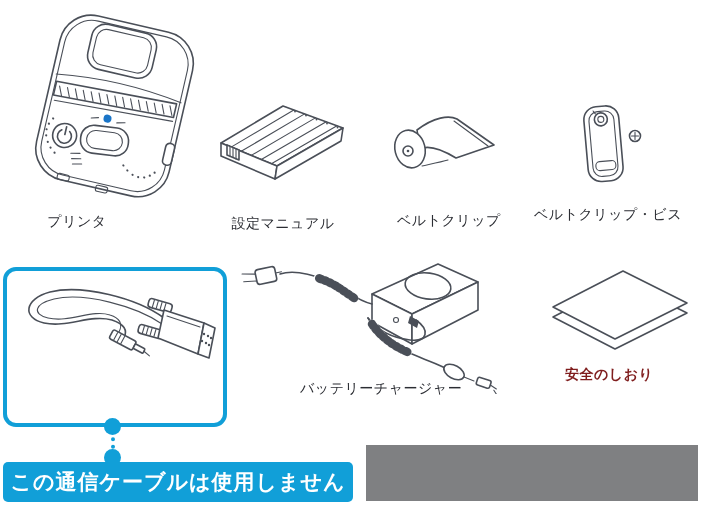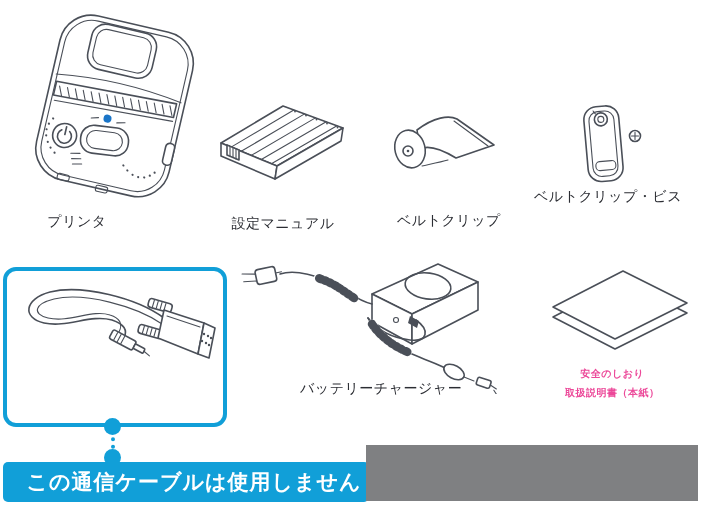--- a/index.html
+++ b/index.html
@@ -20,40 +20,39 @@
   .art .fb{fill:var(--bt-dot);stroke:none;}
   .art .dot{fill:var(--line);stroke:none;}
   .art .thin{stroke-width:1.1;}
   .art .coil-bg{stroke:#fff;stroke-width:8.5;}
   .art .coil{stroke-width:8.5;stroke-dasharray:2.4 3;}
   .label{
     position:absolute;font-size:14px;font-weight:400;color:#2B2D33;
     text-align:center;letter-spacing:.5px;white-space:nowrap;
   }
   .label-multiline{
-    position:absolute;font-size:10px;font-weight:700;color:#ec4899;
-    text-align:center;letter-spacing:.5px;line-height:18.5px;white-space:nowrap;
+    position:absolute;font-size:14px;font-weight:700;color:#7f1d1d;
+    text-align:right;letter-spacing:.5px;line-height:18.5px;white-space:nowrap;
   }
   .highlight-box{
     position:absolute;left:3px;top:267px;width:224px;height:160px;
     border:4px solid var(--accent);border-radius:13px;box-sizing:border-box;background:transparent;
   }
   .connector-line{
     position:absolute;left:111px;top:430px;height:26px;width:0;
     border-left:4px dotted var(--accent);
   }
   .connector-dot{
     position:absolute;width:17px;height:17px;border-radius:50%;background:var(--accent);
   }
   .callout-banner{
     position:absolute;left:3px;top:462px;width:350px;height:40px;
     background:var(--accent);border-radius:5px;color:#fff;
     font-size:21px;font-weight:700;text-align:center;line-height:40px;letter-spacing:1px;
     white-space:nowrap;
-    padding-left:16px;
   }
   .gray-block{
     position:absolute;left:366px;top:445px;width:332px;height:56px;background:var(--gray-block);
   }
 </style>
 </head>
 <body>
 
 <div class="stage">
 
@@ -130,21 +129,21 @@
       <rect class="thin" x="19" y="11" width="25" height="65" rx="9"></rect>
       <circle class="fw" cx="31" cy="19" r="6.5"></circle>
       <circle class="thin" cx="31" cy="19" r="3"></circle>
       <line class="thin" x1="26" y1="13" x2="24" y2="10"></line>
       <rect class="thin" x="22" y="61" width="20" height="9" rx="4"></rect>
     </g>
     <circle class="fw" cx="63" cy="36" r="5.5"></circle>
     <line class="thin" x1="59.5" y1="36" x2="66.5" y2="36"></line>
     <line class="thin" x1="63" y1="32.5" x2="63" y2="39.5"></line>
   </svg>
-  <div class="label" style="left:534px;top:188px;width:140px">ベルトクリップ・ビス</div>
+  <div class="label" style="left:534px;top:206px;width:140px">ベルトクリップ・ビス</div>
 
   <div class="highlight-box"></div>
 
   <svg class="art" style="left:12px;top:278px" width="208" height="112" viewBox="0 0 208 112">
     <path class="thick" d="M152,40 C125,20 70,6 38,14 C12,21 10,40 32,45 C56,50 78,36 100,42 C112,46 116,52 112,60"></path>
     <path class="thin" d="M150,46 C124,28 72,14 42,21 C22,26 20,36 36,40 C58,45 80,31 98,37 C108,40 111,46 107,54"></path>
     <g transform="rotate(28 112 66)">
       <rect class="fw" x="96" y="58" width="26" height="10" rx="2"></rect>
       <path class="thin" d="M101,59l0,8 M105,59l0,8 M109,59l0,8"></path>
       <rect class="fw" x="122" y="60.5" width="11" height="5" rx="1"></rect>
@@ -199,21 +198,20 @@
     </g>
   </svg>
   <div class="label" style="left:300px;top:380px;width:146px">バッテリーチャージャー</div>
 
   <svg class="art" style="left:545px;top:263px" width="150" height="105" viewBox="0 0 150 105">
     <polygon class="fw" points="8,54 78,18 142,50 70,86"></polygon>
     <polygon class="fw" points="8,44 78,8 142,40 70,76"></polygon>
   </svg>
   <div class="label-multiline" style="left:565px;top:365px">
     <div>安全のしおり</div>
-    <div>取扱説明書（本紙）</div>
   </div>
 
   <div class="connector-line"></div>
   <div class="connector-dot" style="left:104px;top:418px"></div>
   <div class="connector-dot" style="left:104px;top:449px"></div>
 
   <div class="callout-banner">この通信ケーブルは使用しません</div>
 
   <div class="gray-block"></div>
 

